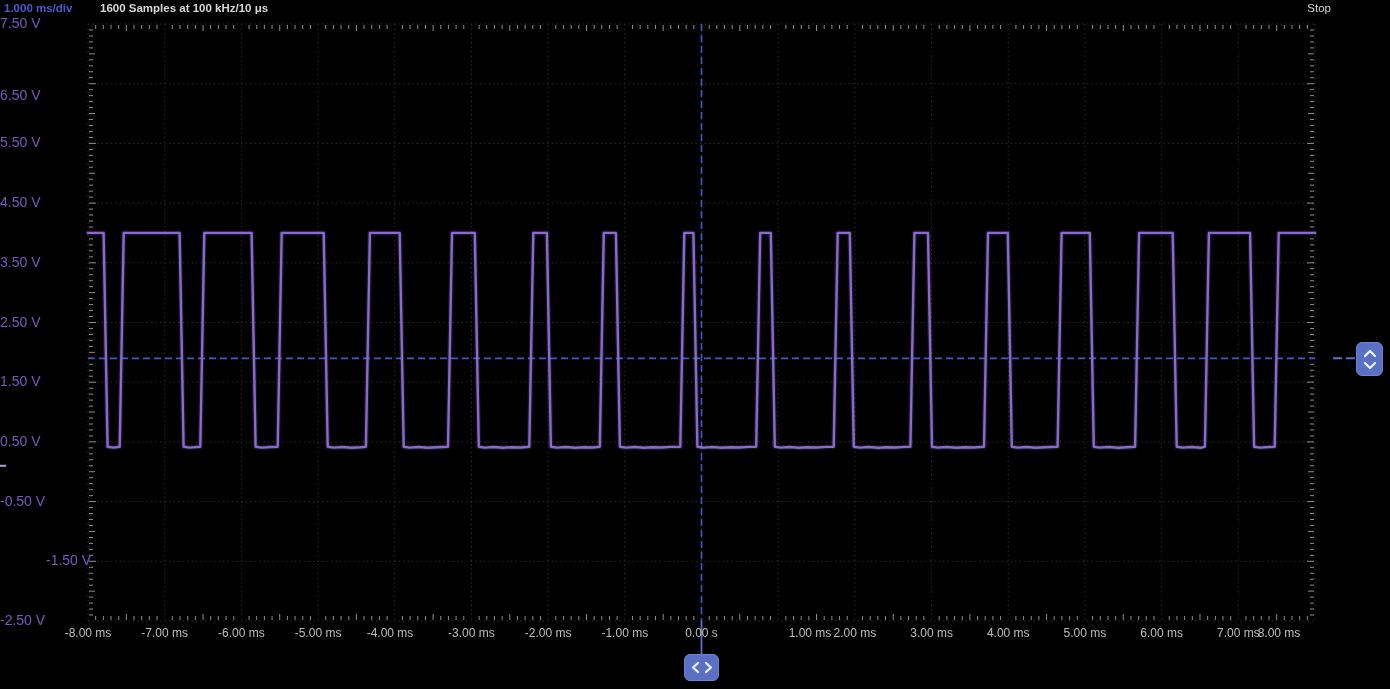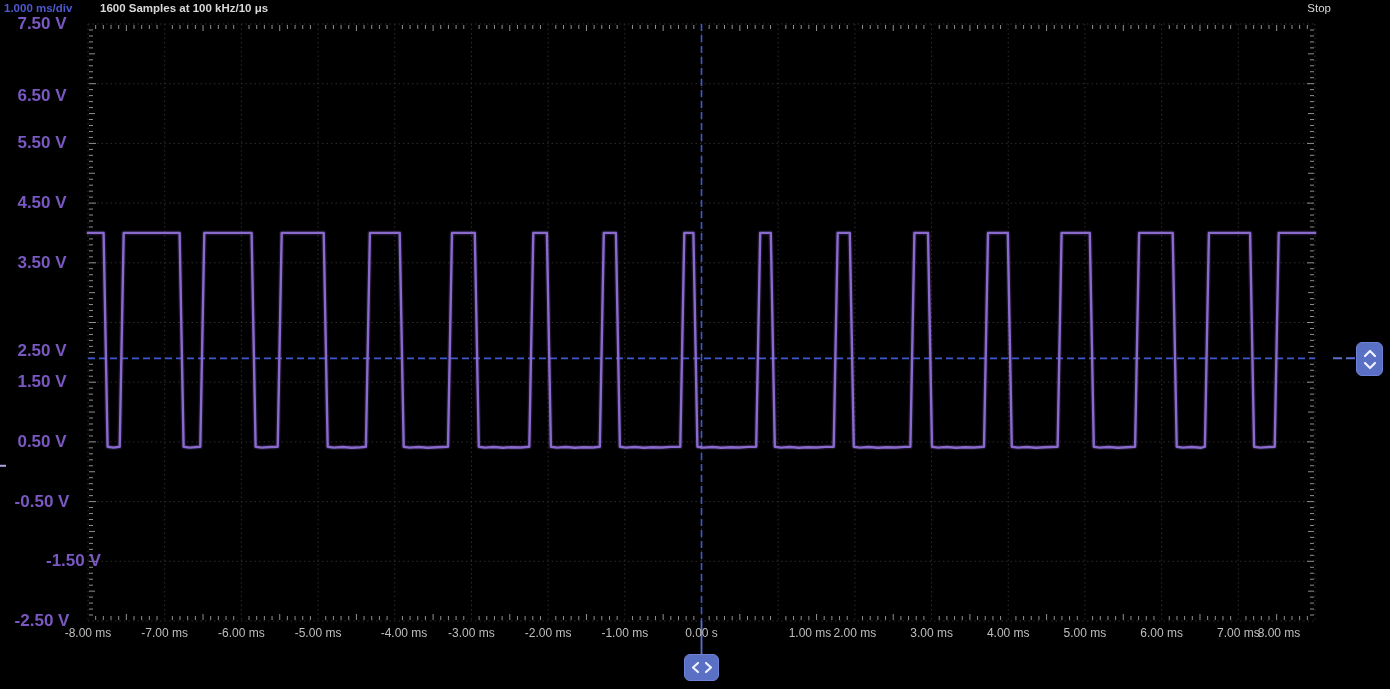--- a/index.html
+++ b/index.html
@@ -8,22 +8,22 @@
   #screen { position:relative; width:1390px; height:655px; background:#000; }
 
   .topbar-text { position:absolute; top:1px; height:14px; line-height:14px;
                  font-size:11.5px; white-space:nowrap; }
   #timebase   { left:4px;  font-weight:bold; }
   #sampleinfo { left:100px;font-weight:bold; }
   #status     { right:59px; }
 
   #plot-svg { position:absolute; left:0; top:0; }
 
-  .ylabel { position:absolute; left:0; width:84px; text-align:center;
-            font-size:17px; font-weight:bold; height:13px; line-height:13px;
+  .ylabel { position:absolute; left:0; width:84px; text-align:left;
+            font-size:14px; font-weight:normal; height:13px; line-height:13px;
             white-space:nowrap; }
   .xlabel { position:absolute; width:76px; text-align:center; top:626px;
             font-size:12px; height:14px; line-height:14px; white-space:nowrap; }
 
   .scope-btn { position:absolute; display:flex; align-items:center; justify-content:center;
                border-radius:6px; cursor:pointer; }
   #trigger-level-btn { left:1356px; top:342px; width:27px; height:34px;
                        flex-direction:column; gap:3px; }
   #trigger-pos-btn   { left:684px; top:654px; width:35px; height:27px;
                        flex-direction:row; gap:4px; }
@@ -565,33 +565,33 @@
       <path d="M 88 232.9 L 103.6 232.9 L 107.6 446.7 L 113.6 447.6 L 119.7 446.7 L 123.7 232.9 L 179.6 232.9 L 183.6 446.7 L 189.6 447.6 L 200.3 446.7 L 204.3 232.9 L 251.6 232.9 L 255.6 446.7 L 261.6 447.6 L 270.6 447.0 L 277.7 446.7 L 281.7 232.9 L 323.7 232.9 L 327.7 446.7 L 333.7 447.6 L 342.7 447.0 L 351.7 447.8 L 360.7 447.2 L 365.9 446.7 L 369.9 232.9 L 399.7 232.9 L 403.7 446.7 L 409.7 447.6 L 418.7 447.0 L 427.7 447.8 L 436.7 447.2 L 448.0 446.7 L 452.0 232.9 L 474.8 232.9 L 478.8 446.7 L 484.8 447.6 L 493.8 447.0 L 502.8 447.8 L 511.8 447.2 L 520.8 447.5 L 529.3 446.7 L 533.3 232.9 L 546.9 232.9 L 550.9 446.7 L 556.9 447.6 L 565.9 447.0 L 574.9 447.8 L 583.9 447.2 L 592.9 447.5 L 599.8 446.7 L 603.8 232.9 L 615.9 232.9 L 619.9 446.7 L 625.9 447.6 L 634.9 447.0 L 643.9 447.8 L 652.9 447.2 L 661.9 447.5 L 670.9 446.9 L 680.3 446.7 L 684.3 232.9 L 693.4 232.9 L 697.4 446.7 L 703.4 447.6 L 712.4 447.0 L 721.4 447.8 L 730.4 447.2 L 739.4 447.5 L 748.4 446.9 L 756.2 446.7 L 760.2 232.9 L 770.8 232.9 L 774.8 446.7 L 780.8 447.6 L 789.8 447.0 L 798.8 447.8 L 807.8 447.2 L 816.8 447.5 L 825.8 446.9 L 833.7 446.7 L 837.7 232.9 L 849.8 232.9 L 853.8 446.7 L 859.8 447.6 L 868.8 447.0 L 877.8 447.8 L 886.8 447.2 L 895.8 447.5 L 904.8 446.9 L 910.4 446.7 L 914.4 232.9 L 928.0 232.9 L 932.0 446.7 L 938.0 447.6 L 947.0 447.0 L 956.0 447.8 L 965.0 447.2 L 974.0 447.5 L 984.0 446.7 L 988.0 232.9 L 1007.8 232.9 L 1011.8 446.7 L 1017.8 447.6 L 1026.8 447.0 L 1035.8 447.8 L 1044.8 447.2 L 1057.6 446.7 L 1061.6 232.9 L 1089.8 232.9 L 1093.8 446.7 L 1099.8 447.6 L 1108.8 447.0 L 1117.8 447.8 L 1126.8 447.2 L 1135.1 446.7 L 1139.1 232.9 L 1172.7 232.9 L 1176.7 446.7 L 1182.7 447.6 L 1191.7 447.0 L 1200.7 447.8 L 1204.9 446.7 L 1208.9 232.9 L 1250.1 232.9 L 1254.1 446.7 L 1260.1 447.6 L 1269.1 447.0 L 1274.7 446.7 L 1278.7 232.9 L 1315 232.9" fill="none" stroke="#8a6ace" stroke-width="5" opacity="0.18" stroke-linejoin="round" stroke-linecap="round"></path>
       <path d="M 88 232.9 L 103.6 232.9 L 107.6 446.7 L 113.6 447.6 L 119.7 446.7 L 123.7 232.9 L 179.6 232.9 L 183.6 446.7 L 189.6 447.6 L 200.3 446.7 L 204.3 232.9 L 251.6 232.9 L 255.6 446.7 L 261.6 447.6 L 270.6 447.0 L 277.7 446.7 L 281.7 232.9 L 323.7 232.9 L 327.7 446.7 L 333.7 447.6 L 342.7 447.0 L 351.7 447.8 L 360.7 447.2 L 365.9 446.7 L 369.9 232.9 L 399.7 232.9 L 403.7 446.7 L 409.7 447.6 L 418.7 447.0 L 427.7 447.8 L 436.7 447.2 L 448.0 446.7 L 452.0 232.9 L 474.8 232.9 L 478.8 446.7 L 484.8 447.6 L 493.8 447.0 L 502.8 447.8 L 511.8 447.2 L 520.8 447.5 L 529.3 446.7 L 533.3 232.9 L 546.9 232.9 L 550.9 446.7 L 556.9 447.6 L 565.9 447.0 L 574.9 447.8 L 583.9 447.2 L 592.9 447.5 L 599.8 446.7 L 603.8 232.9 L 615.9 232.9 L 619.9 446.7 L 625.9 447.6 L 634.9 447.0 L 643.9 447.8 L 652.9 447.2 L 661.9 447.5 L 670.9 446.9 L 680.3 446.7 L 684.3 232.9 L 693.4 232.9 L 697.4 446.7 L 703.4 447.6 L 712.4 447.0 L 721.4 447.8 L 730.4 447.2 L 739.4 447.5 L 748.4 446.9 L 756.2 446.7 L 760.2 232.9 L 770.8 232.9 L 774.8 446.7 L 780.8 447.6 L 789.8 447.0 L 798.8 447.8 L 807.8 447.2 L 816.8 447.5 L 825.8 446.9 L 833.7 446.7 L 837.7 232.9 L 849.8 232.9 L 853.8 446.7 L 859.8 447.6 L 868.8 447.0 L 877.8 447.8 L 886.8 447.2 L 895.8 447.5 L 904.8 446.9 L 910.4 446.7 L 914.4 232.9 L 928.0 232.9 L 932.0 446.7 L 938.0 447.6 L 947.0 447.0 L 956.0 447.8 L 965.0 447.2 L 974.0 447.5 L 984.0 446.7 L 988.0 232.9 L 1007.8 232.9 L 1011.8 446.7 L 1017.8 447.6 L 1026.8 447.0 L 1035.8 447.8 L 1044.8 447.2 L 1057.6 446.7 L 1061.6 232.9 L 1089.8 232.9 L 1093.8 446.7 L 1099.8 447.6 L 1108.8 447.0 L 1117.8 447.8 L 1126.8 447.2 L 1135.1 446.7 L 1139.1 232.9 L 1172.7 232.9 L 1176.7 446.7 L 1182.7 447.6 L 1191.7 447.0 L 1200.7 447.8 L 1204.9 446.7 L 1208.9 232.9 L 1250.1 232.9 L 1254.1 446.7 L 1260.1 447.6 L 1269.1 447.0 L 1274.7 446.7 L 1278.7 232.9 L 1315 232.9" fill="none" stroke="#8a6ace" stroke-width="2.4" stroke-linejoin="round" stroke-linecap="round"></path>
     </svg>
 
   <div id="ylabels">
       <div class="ylabel" style="top: 17px; color: rgb(122, 88, 194);">7.50 V</div>
       <div class="ylabel" style="top: 89px; color: rgb(122, 88, 194);">6.50 V</div>
       <div class="ylabel" style="top: 136.4px; color: rgb(122, 88, 194);">5.50 V</div>
       <div class="ylabel" style="top: 196.1px; color: rgb(122, 88, 194);">4.50 V</div>
       <div class="ylabel" style="top: 255.8px; color: rgb(122, 88, 194);">3.50 V</div>
-      <div class="ylabel" style="top: 315.5px; color: rgb(122, 88, 194); margin-top: 28px;">2.50 V</div>
+      <div class="ylabel" style="top: 315.5px; color: rgb(122, 88, 194);">2.50 V</div>
       <div class="ylabel" style="top: 375.2px; color: rgb(122, 88, 194);">1.50 V</div>
       <div class="ylabel" style="top: 434.9px; color: rgb(122, 88, 194);">0.50 V</div>
       <div class="ylabel" style="top: 494.6px; color: rgb(122, 88, 194);">-0.50 V</div>
       <div class="ylabel" style="top: 554.3px; color: rgb(122, 88, 194); padding-left: 46px;">-1.50 V</div>
       <div class="ylabel" style="top: 614px; color: rgb(122, 88, 194);">-2.50 V</div>
     </div>
   <div id="xlabels">
       <div class="xlabel" style="left: 50px; color: rgb(191, 191, 191);">-8.00 ms</div>
       <div class="xlabel" style="left: 126.688px; color: rgb(191, 191, 191);">-7.00 ms</div>
       <div class="xlabel" style="left: 203.375px; color: rgb(191, 191, 191);">-6.00 ms</div>
       <div class="xlabel" style="left: 280.062px; color: rgb(191, 191, 191); text-align: center;">-5.00 ms</div>
-      <div class="xlabel" style="left: 366px; color: rgb(191, 191, 191);">-4.00 ms</div>
+      <div class="xlabel" style="left: 352px; color: rgb(191, 191, 191);">-4.00 ms</div>
       <div class="xlabel" style="left: 433.438px; color: rgb(191, 191, 191);">-3.00 ms</div>
       <div class="xlabel" style="left: 510.125px; color: rgb(191, 191, 191);">-2.00 ms</div>
       <div class="xlabel" style="left: 586.812px; color: rgb(191, 191, 191);">-1.00 ms</div>
       <div class="xlabel" style="left: 663.5px; color: rgb(191, 191, 191);">0.00 s</div>
       <div class="xlabel" style="left: 772px; color: rgb(191, 191, 191);">1.00 ms</div>
       <div class="xlabel" style="left: 816.875px; color: rgb(191, 191, 191);">2.00 ms</div>
       <div class="xlabel" style="left: 893.562px; color: rgb(191, 191, 191);">3.00 ms</div>
       <div class="xlabel" style="left: 970.25px; color: rgb(191, 191, 191);">4.00 ms</div>
       <div class="xlabel" style="left: 1046.94px; color: rgb(191, 191, 191);">5.00 ms</div>
       <div class="xlabel" style="left: 1123.62px; color: rgb(191, 191, 191);">6.00 ms</div>

